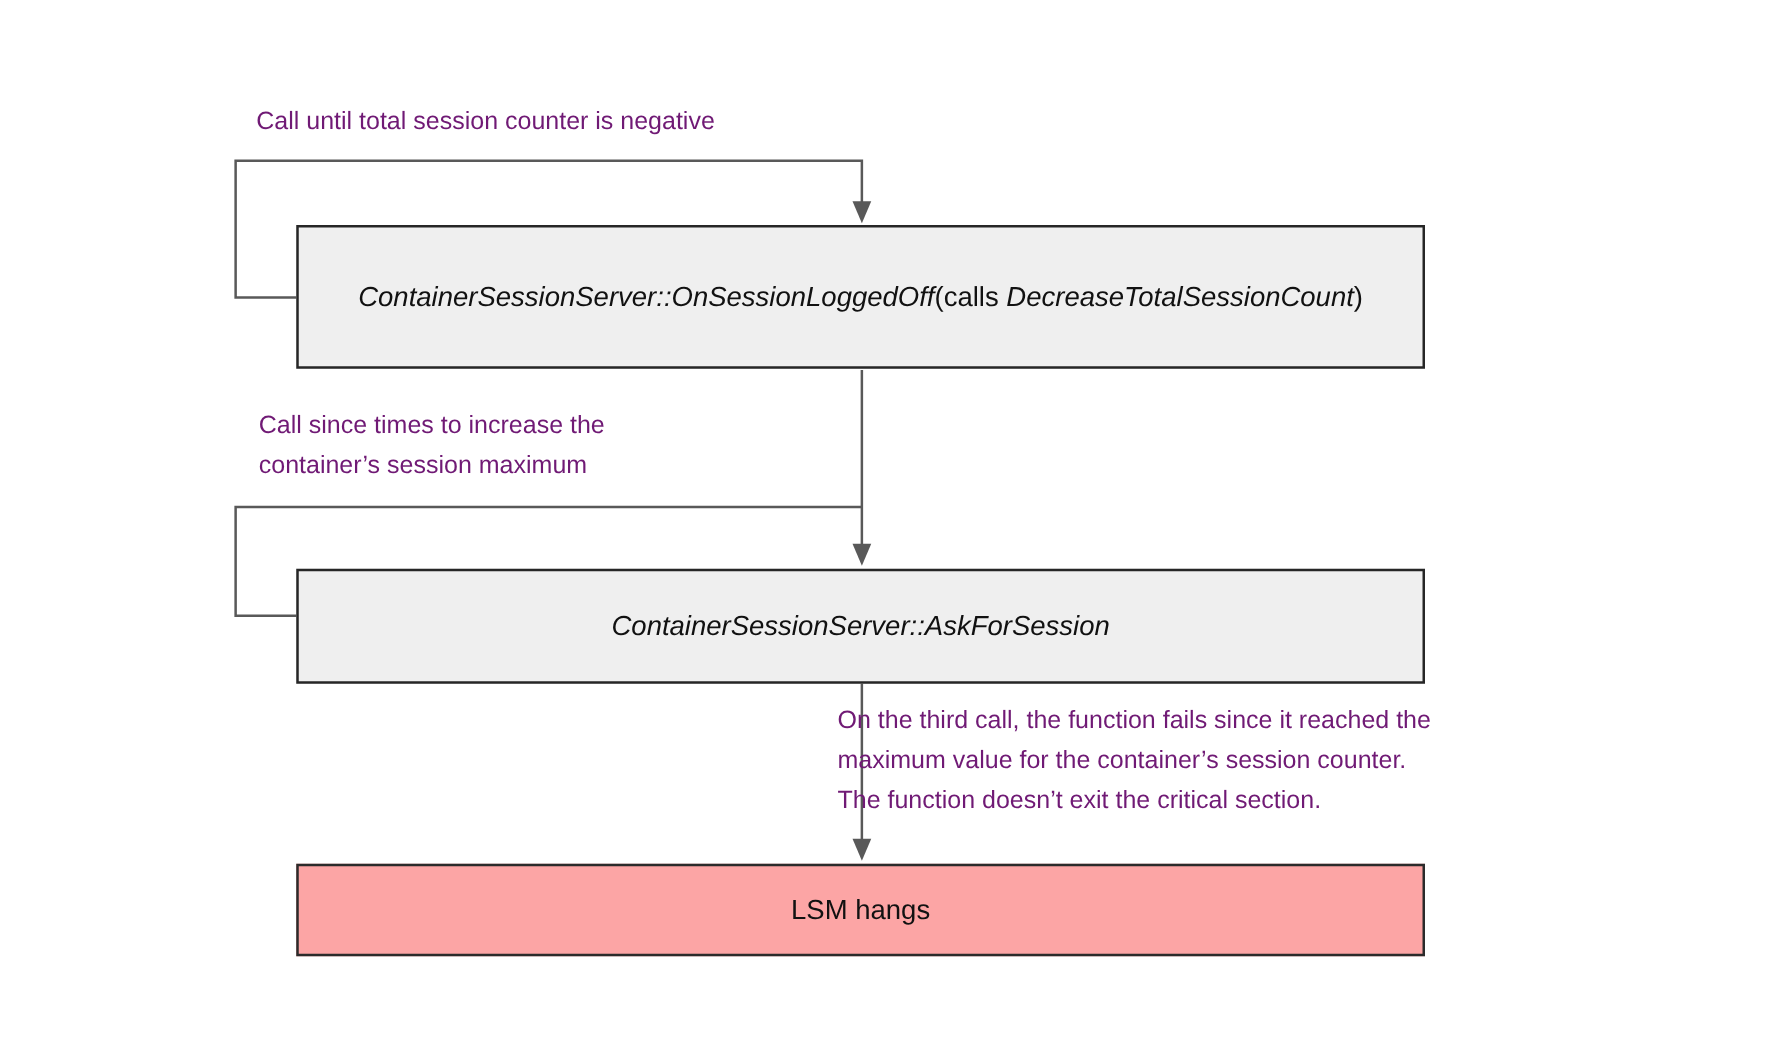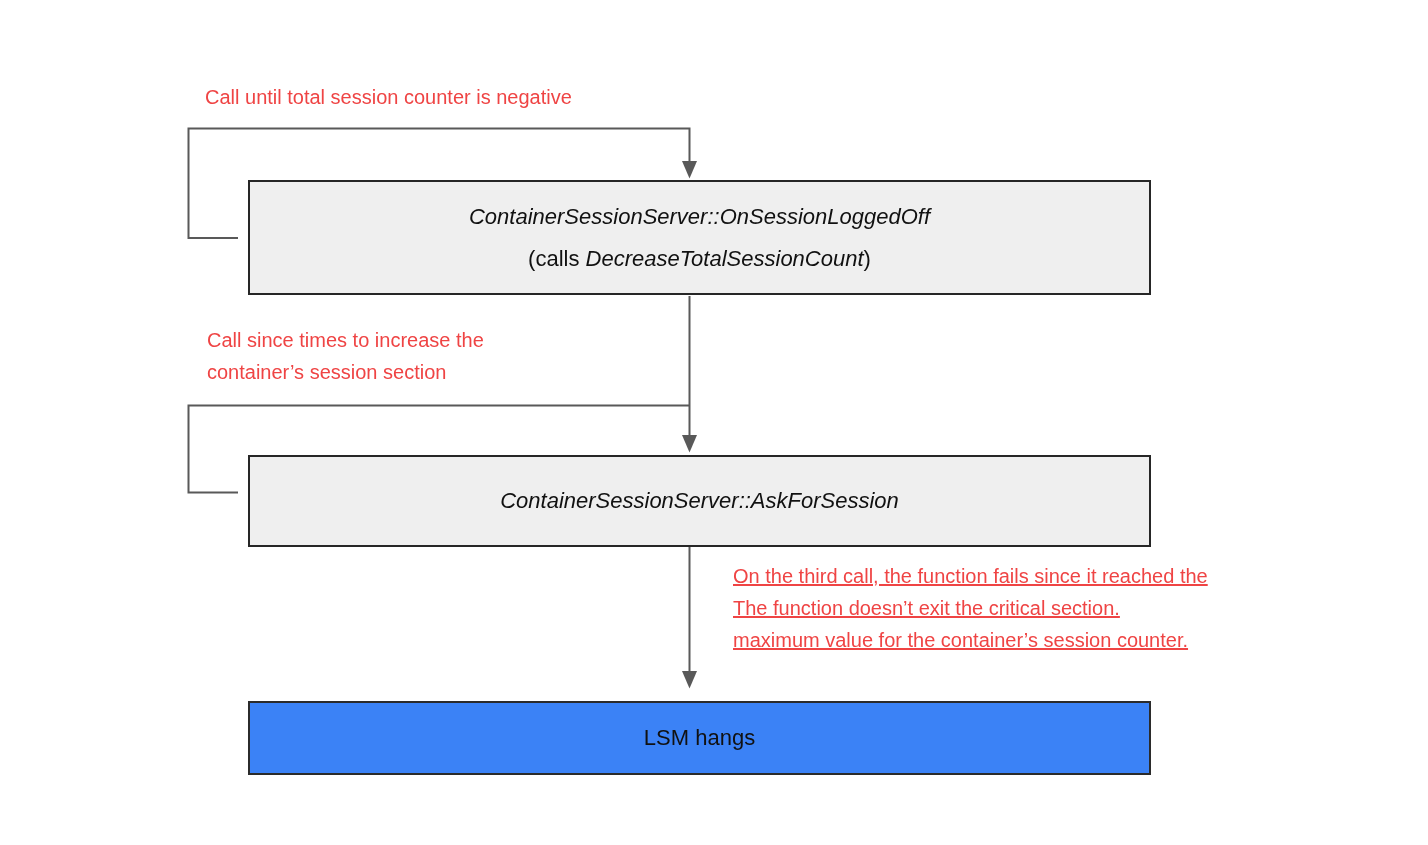--- a/index.html
+++ b/index.html
@@ -21,48 +21,47 @@
     left: 0;
     top: 0;
     width: 1428px;
     height: 845px;
     pointer-events: none;
   }
   .annotation {
     position: absolute;
     font-size: 20px;
     line-height: 32px;
-    color: #ef4444;
+    color: #701a75;
     white-space: nowrap;
   }
   .node {
     position: absolute;
-    left: 248px;
+    left: 237px;
     width: 903px;
     box-sizing: border-box;
     border: 2px solid #262626;
     background: #efefef;
     display: flex;
-    flex-direction: column;
+    flex-direction: row;
     align-items: center;
     justify-content: center;
     font-size: 22px;
     color: #111111;
   }
   .node .line1 { line-height: 42px; }
   .node .line2 { line-height: 42px; }
   .italic { font-style: italic; }
   .node-1 { top: 180px; height: 115px; }
   .node-2 { top: 455px; height: 92px; }
   .node-3 {
     top: 691px;
     height: 74px;
-    background: #3b82f6;
+    background: #fca5a5;
     border-color: #2b2b2b;
-    margin-top: 10px;
   }
 </style>
 </head>
 <body>
 
 <div class="canvas">
 
   <svg class="connectors" viewBox="0 0 1428 845" xmlns="http://www.w3.org/2000/svg">
 
     <polyline points="238,238 188.5,238 188.5,128.5 689.5,128.5 689.5,163" fill="none" stroke="#595959" stroke-width="2"></polyline>
@@ -74,27 +73,27 @@
     <polygon points="682,435 697,435 689.5,452.5" fill="#595959"></polygon>
 
     <line x1="689.5" y1="530" x2="689.5" y2="673" stroke="#595959" stroke-width="2"></line>
     <polygon points="682,671 697,671 689.5,688.5" fill="#595959"></polygon>
   </svg>
 
   <div class="annotation" style="left:205px; top:81px;">Call until total session counter is negative</div>
 
   <div class="annotation" style="left:207px; top:324px;">
     <div>Call since times to increase the</div>
-    <div>container’s session section</div>
+    <div>container’s session maximum</div>
   </div>
 
-  <div class="annotation" style="left:733px; top:560px;text-decoration:underline;">
+  <div class="annotation" style="left:670px; top:560px;">
     <div>On the third call, the function fails since it reached the</div>
+    <div>maximum value for the container’s session counter.</div>
     <div>The function doesn’t exit the critical section.</div>
-    <div>maximum value for the container’s session counter.</div>
   </div>
 
   <div class="node node-1">
     <div class="line1 italic">ContainerSessionServer::OnSessionLoggedOff</div>
     <div class="line2"><span>(calls </span><span class="italic">DecreaseTotalSessionCount</span><span>)</span></div>
   </div>
 
   <div class="node node-2">
     <div class="line1 italic">ContainerSessionServer::AskForSession</div>
   </div>

